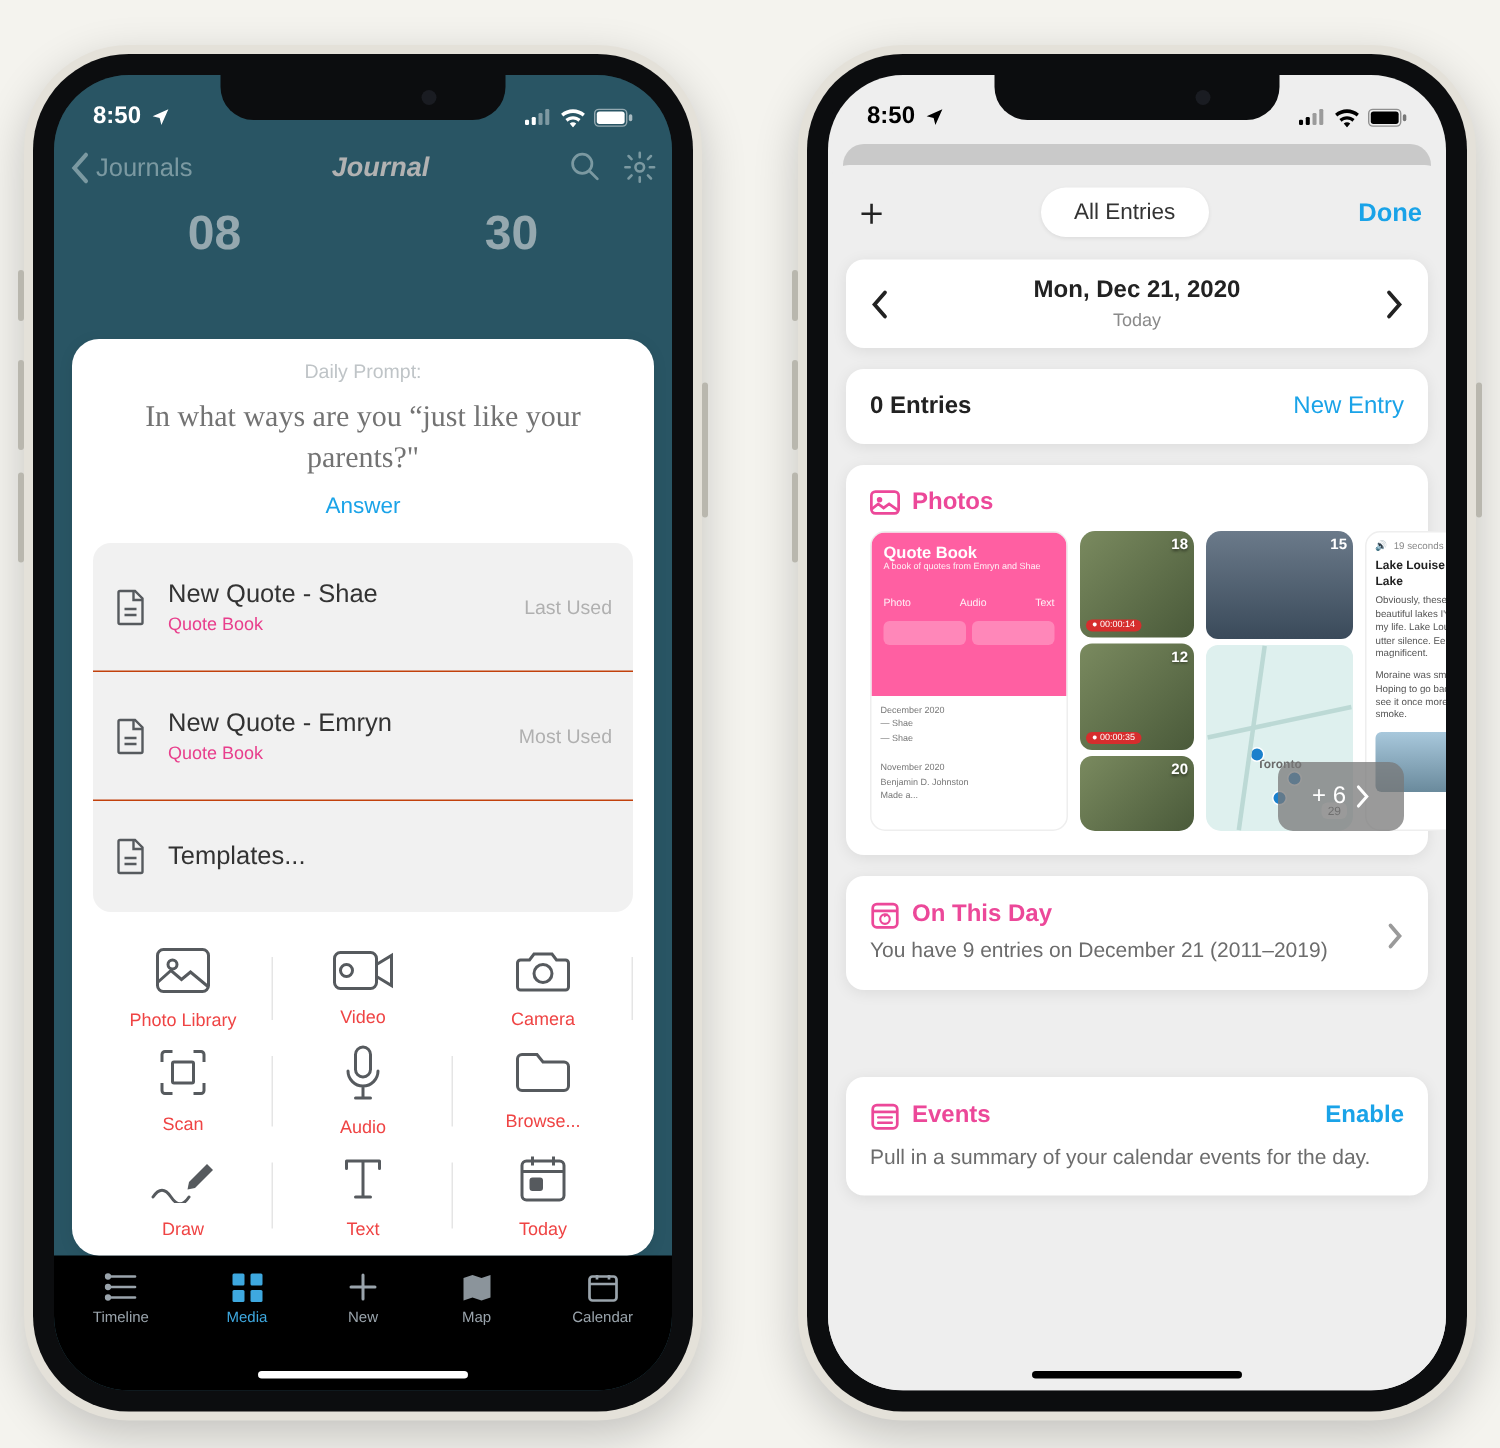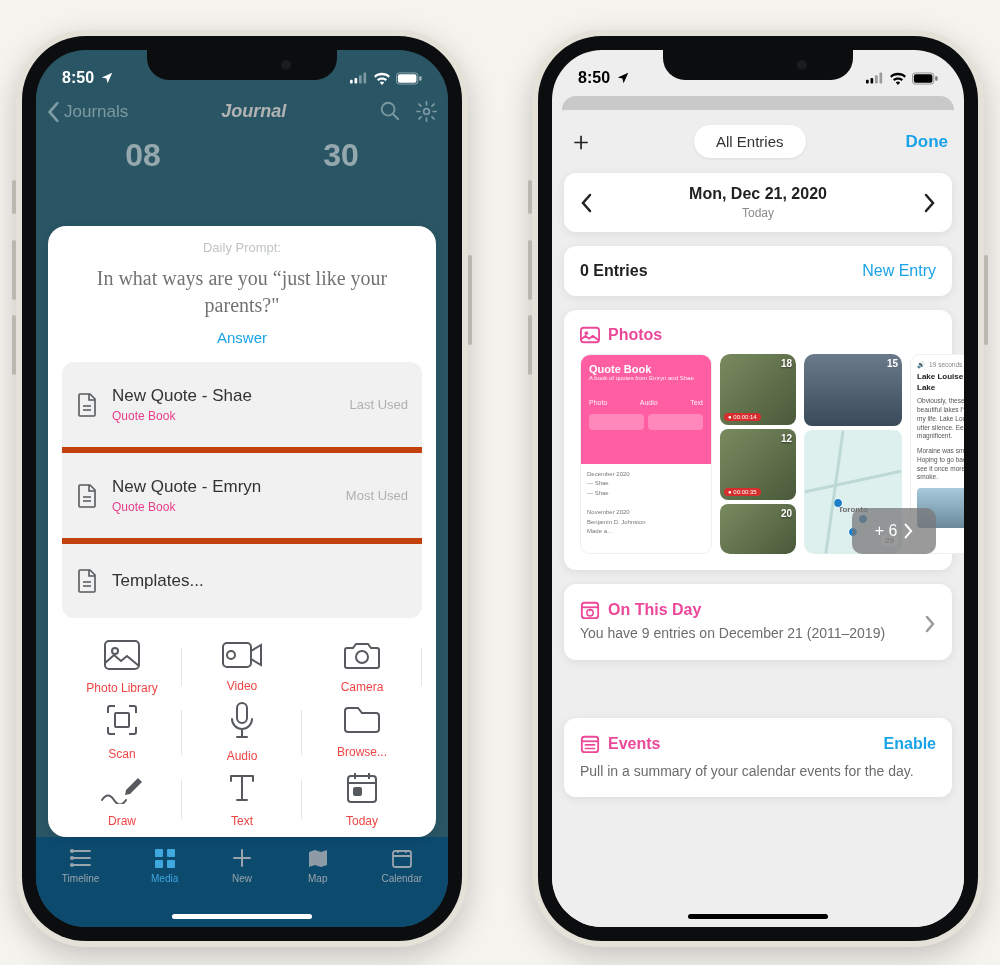--- a/index.html
+++ b/index.html
@@ -50,34 +50,34 @@
   .timeline-head{display:flex;justify-content:space-around;color:#cfe4ea;padding:8px 8px 0;font-size:32px;font-weight:700;opacity:.9;}
   .dim-overlay{position:absolute;inset:0;background:rgba(0,0,0,0.22);z-index:5;}
 
   .sheet{position:absolute;left:12px;right:12px;top:176px;bottom:90px;background:var(--white);border-radius:18px;z-index:10;box-shadow:var(--card-shadow);display:flex;flex-direction:column;padding:14px 14px 6px;}
   .dp-label{text-align:center;color:#bfc4c7;font-size:13px;}
   .dp-text{text-align:center;font-family:Georgia,'Times New Roman',serif;font-size:20px;color:#737373;margin:10px 24px 10px;line-height:1.35;}
   .dp-answer{text-align:center;color:var(--blue);font-size:15px;font-weight:500;margin-bottom:16px;}
 
   .tpl-group{background:var(--soft);border-radius:12px;}
   .tpl-row{display:flex;align-items:center;gap:14px;padding:24px 14px;}
-  .tpl-row + .tpl-row{border-top:6px solid #c2410c;align-items:center;}
+  .tpl-row + .tpl-row{border-top:1px solid #c2410c;align-items:center;}
   .tpl-doc-icon{color:var(--icon-gray);}
   .tpl-main{flex:1;display:flex;flex-direction:column;}
   .tpl-title{font-size:17px;color:#333;}
   .tpl-sub{font-size:12px;color:var(--pink);margin-top:3px;}
   .tpl-meta{color:#b0b0b0;font-size:13px;}
 
   .grid{display:grid;grid-template-columns:repeat(3,1fr);margin-top:18px;flex:1;}
   .grid-cell{display:flex;flex-direction:column;align-items:center;justify-content:center;gap:10px;position:relative;}
   .grid-cell .lbl{font-size:12px;color:#ef4444;}
   .grid-cell svg{color:var(--icon-gray);}
   .vdiv{position:absolute;right:0;top:12px;bottom:12px;width:1px;background:#e5e5e5;}
 
-  .tabbar{position:absolute;left:0;right:0;bottom:0;height:80px;background:#0c4a6e;display:flex;justify-content:space-around;align-items:flex-start;padding-top:10px;z-index:6;}
+  .tabbar{position:absolute;left:0;right:0;bottom:0;height:80px;background:#000000;display:flex;justify-content:space-around;align-items:flex-start;padding-top:10px;z-index:6;}
   .tab{display:flex;flex-direction:column;align-items:center;gap:4px;color:#9aa4ac;font-size:10px;}
   .tab.active{color:#3ea8df;}
   .tab svg{display:block;}
 
   
   .right-bg{background:var(--sheet-gray);width:100%;height:100%;position:relative;}
   .sheet-hat{position:absolute;top:46px;left:10px;right:10px;height:40px;background:#c9c9c9;border-radius:14px 14px 0 0;}
   .modal{position:absolute;top:60px;left:0;right:0;bottom:0;background:var(--sheet-gray);border-radius:14px 14px 0 0;display:flex;flex-direction:column;}
   .modal-header{display:flex;align-items:center;justify-content:space-between;padding:14px 16px;}
   .plus-btn{font-size:26px;color:#222;font-weight:300;}

